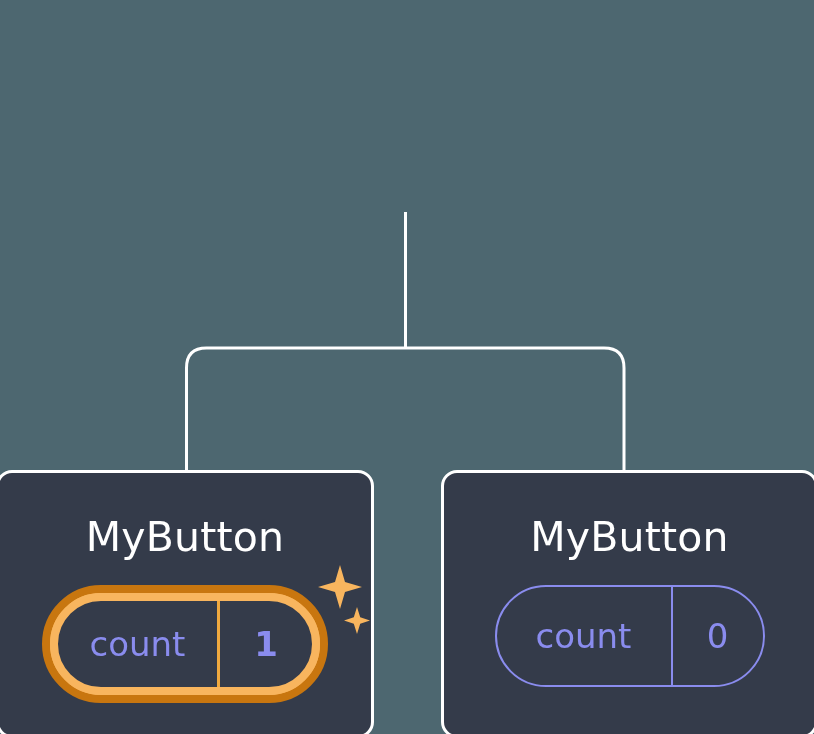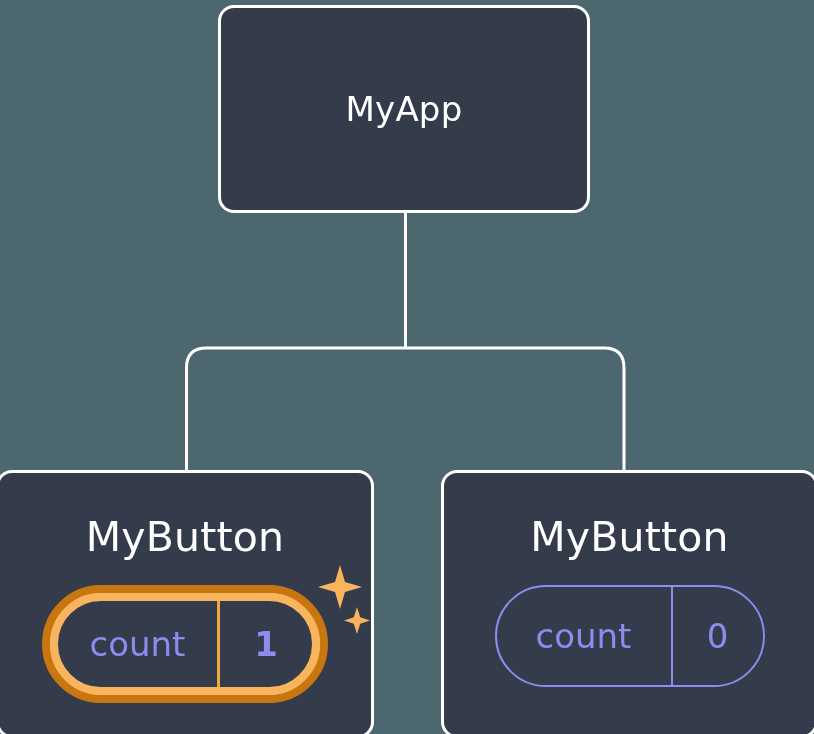--- a/index.html
+++ b/index.html
@@ -161,23 +161,20 @@
 </head>
 <body>
 
 <div id="stage">
 
   <svg id="edges" viewBox="0 0 814 734" width="814" height="734" fill="none">
     <path d="M405.5 212 L405.5 348" stroke="#ffffff" stroke-width="3" stroke-linecap="butt"></path>
     <path d="M186.5 470 L186.5 368 Q186.5 348 206.5 348 L604 348 Q624 348 624 368 L624 470" stroke="#ffffff" stroke-width="3" stroke-linecap="butt"></path>
   </svg>
 
-  <div class="node node-root">
-    <div class="node-title">MyApp</div>
-  </div>
 
   <div class="node node-child-left">
     <div class="node-title">MyButton</div>
 
     <div class="pill-wrap">
       <div class="pill pill-highlight">
         <div class="pill-inner">
           <div class="pill-key">count</div>
           <div class="pill-val">1</div>
         </div>

